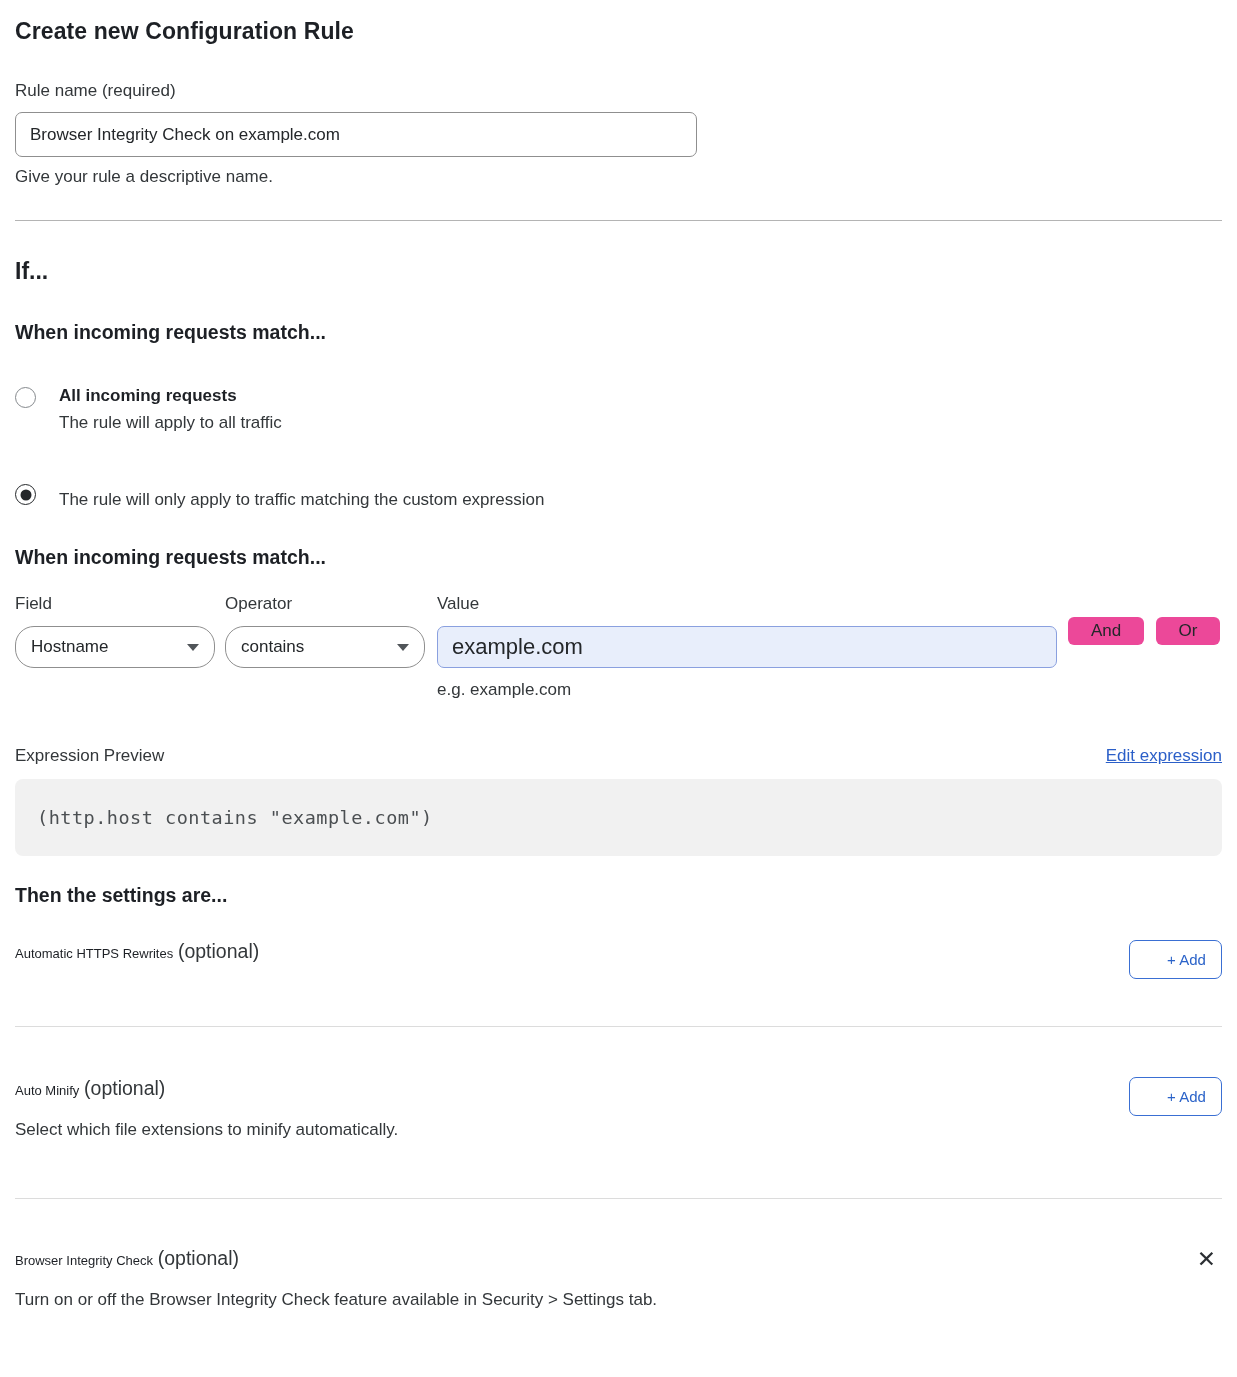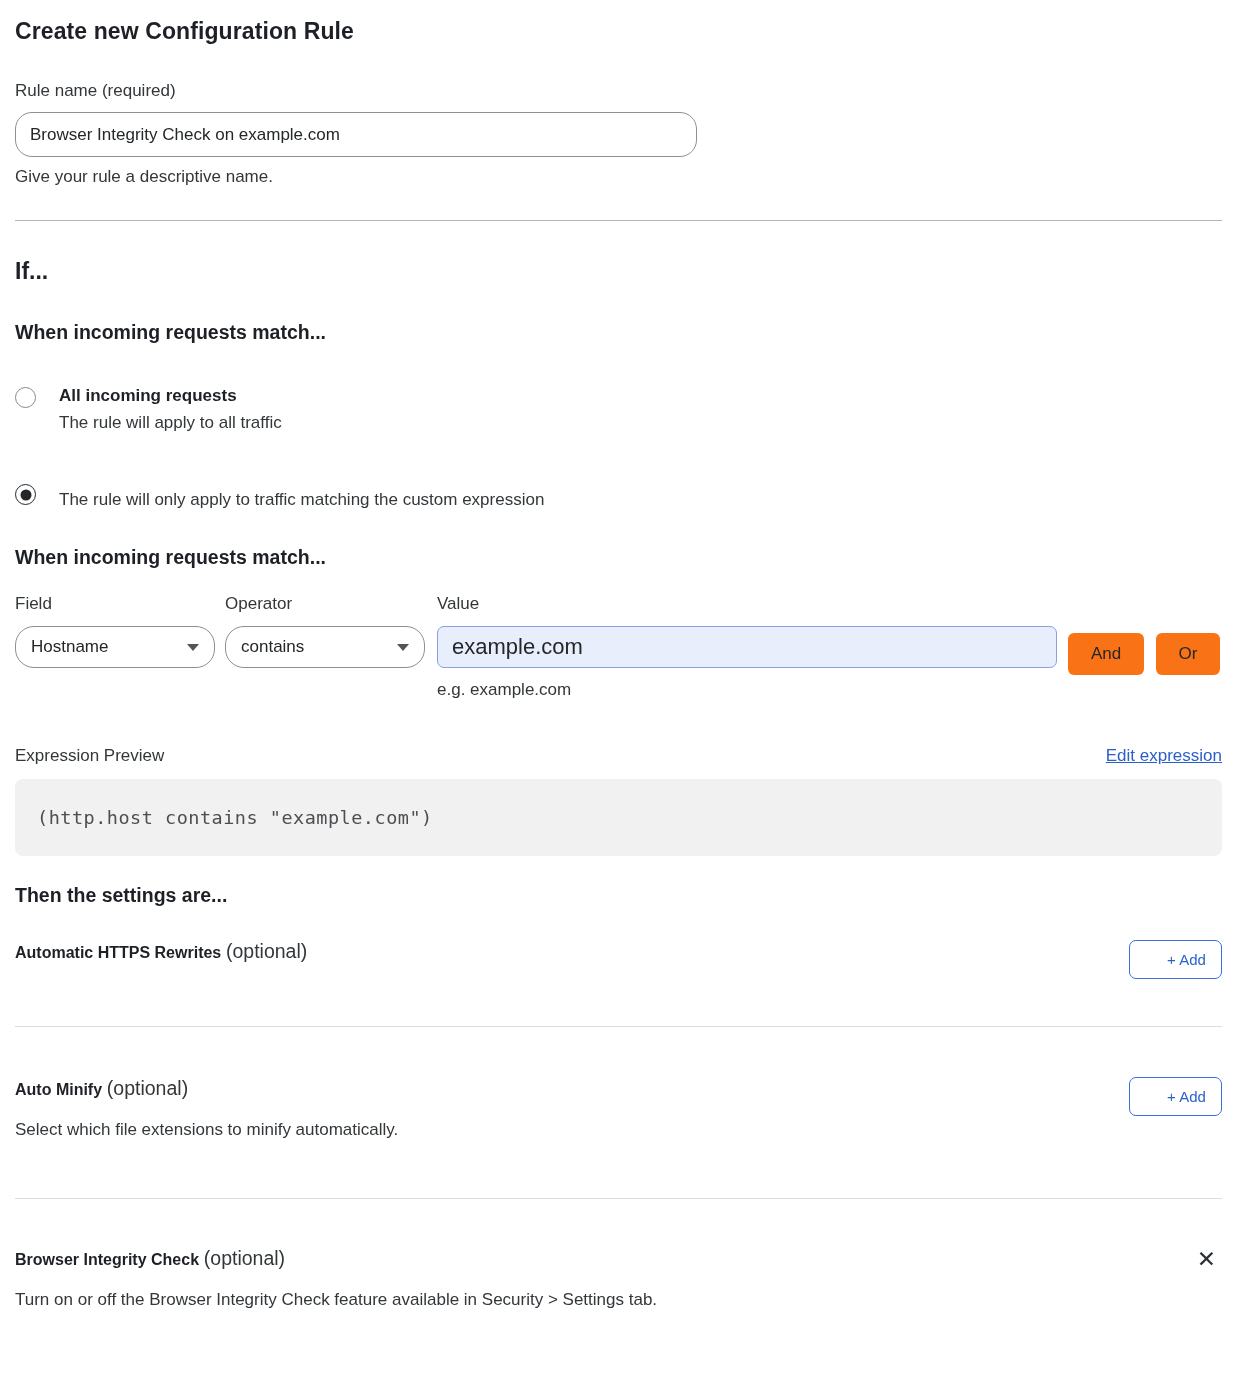--- a/index.html
+++ b/index.html
@@ -15,21 +15,21 @@
 
   .page-title {
     font-size: 23px; font-weight: 700; color: #1d2025;
     margin: 0 0 36px 0; letter-spacing: 0.1px;
   }
 
   .field-label { margin-bottom: 11px; color: #33373a; }
 
   .rule-name-input {
     width: 682px; height: 45px;
-    border: 1px solid #8f8f8f; border-radius: 17px;
+    border: 1px solid #8f8f8f; border-radius: 7px;
     padding: 0 14px; font-size: 17px; color: #24272a;
     font-family: "Liberation Sans", sans-serif;
     outline: none; background: #fff; display: block;
   }
   .helper-text { margin-top: 10px; color: #33373a; }
 
   .divider-strong { border: none; border-top: 1px solid #b4b4b4; margin: 33px 0 0 0; }
   .divider-light  { border: none; border-top: 1px solid #dcdcdc; margin: 0; }
 
   .section-heading { font-size: 23px; font-weight: 700; color: #1d2025; margin: 37px 0 0 0; }
@@ -73,24 +73,24 @@
   .value-input {
     width: 100%; height: 42px;
     border: 1px solid #8aa0df; border-radius: 7px;
     background: #e8eefb; padding: 0 14px;
     font-size: 22px; color: #24272a;
     font-family: "Liberation Sans", sans-serif; outline: none; display: block;
   }
   .value-helper { margin-top: 12px; color: #33373a; }
 
   .andor-btn {
-    height: 42px; border: none; border-radius: 6px;
-    background: #f97316; color: #24272a; font-size: 17px;
+    height: 28px; border: none; border-radius: 6px;
+    background: #ec4899; color: #24272a; font-size: 17px;
     font-family: "Liberation Sans", sans-serif; cursor: pointer;
-    margin-top: 39px;
+    margin-top: 23px;
   }
   .btn-and { width: 76px; margin-right: 12px; }
   .btn-or { width: 64px; }
 
   
   .preview-row {
     display: flex; justify-content: space-between; align-items: flex-end;
     margin-top: 46px;
   }
   .edit-link { color: #2b5fc8; text-decoration: underline; cursor: pointer; }
@@ -101,21 +101,21 @@
   }
   .code-text {
     font-family: "DejaVu Sans Mono", monospace;
     font-size: 18.5px; color: #4b4f52; letter-spacing: 0.5px;
   }
 
   
   .settings-heading { font-size: 19.5px; font-weight: 700; color: #1d2025; margin: 28px 0 0 0; }
   .setting-row { display: flex; justify-content: space-between; align-items: flex-start; }
   .setting-row.first { margin-top: 33px; }
-  .setting-title { font-size: 16px; font-weight: 700; color: #1d2025; }
+  .setting-title { font-size: 13px; font-weight: 400; color: #1d2025; }
   .setting-optional { font-size: 19.5px; font-weight: 400; color: #33373a; }
   .setting-desc { margin-top: 20px; color: #33373a; }
   .add-btn {
     width: 93px; height: 39px; border: 1px solid #3a6fd3; border-radius: 7px;
     background: #fff; color: #2b63c9; font-size: 15px;
     font-family: "Liberation Sans", sans-serif; cursor: pointer; flex: 0 0 auto; padding-left: 28px;
   }
   .gap-after-row1 { height: 47px; }
   .gap-before-row2 { height: 50px; }
   .gap-after-row2 { height: 58px; }

